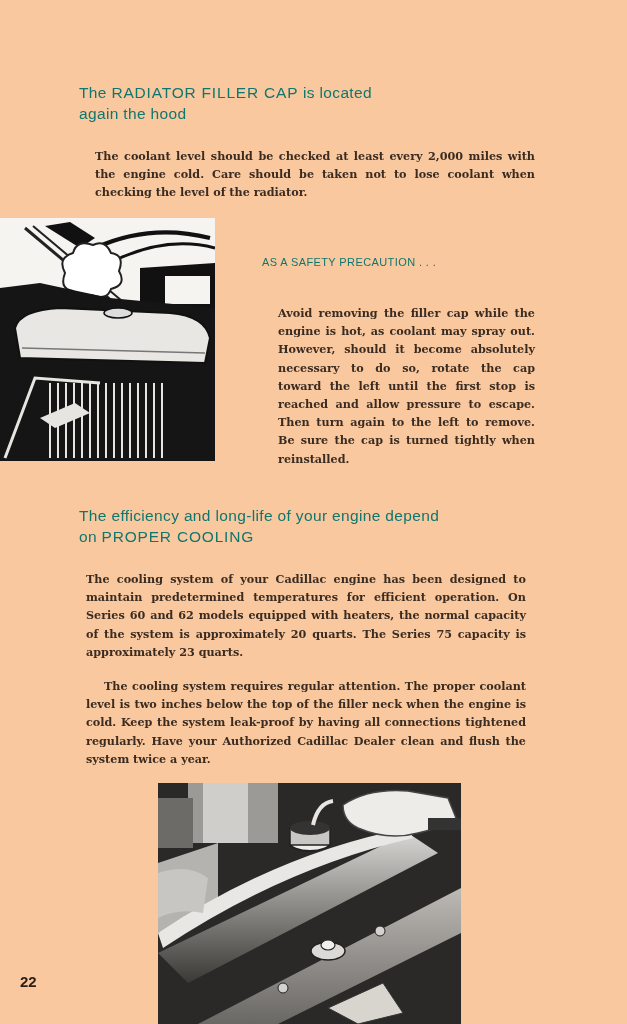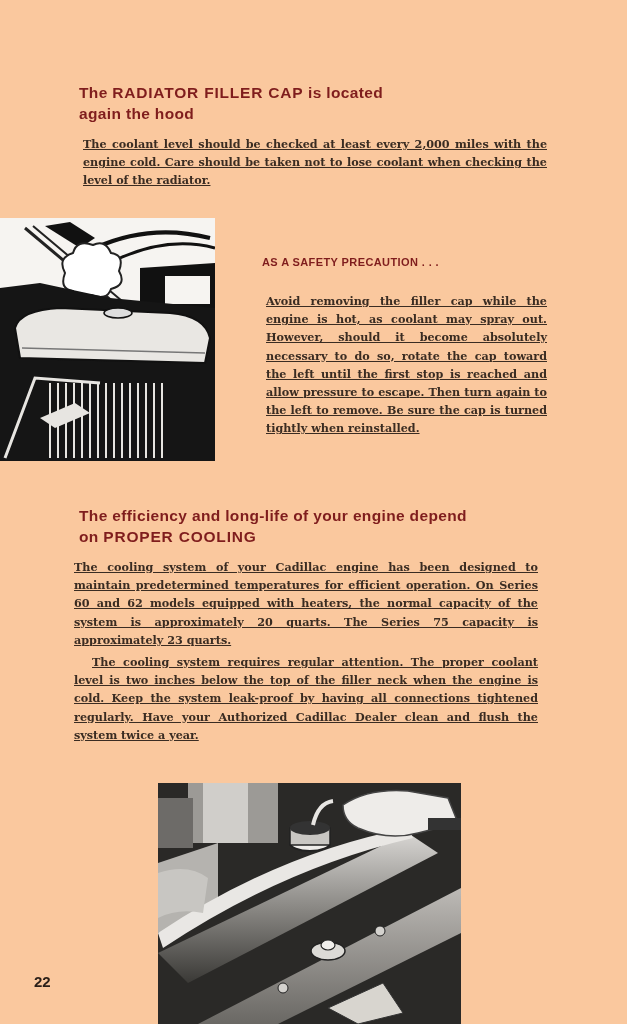--- a/index.html
+++ b/index.html
@@ -6,49 +6,49 @@
   body {
     width:627px; height:1024px; overflow:hidden;
     background:#FAC89E;
     position:relative;
     color:#2a1f18;
   }
   .page { position:absolute; inset:0; }
   .head {
     position:absolute;
     font-family:"Liberation Sans", "DejaVu Sans", sans-serif;
-    font-weight:bold;
+    font-weight:normal;
     font-size:15.5px;
     line-height:21px;
     letter-spacing:0.35px;
-    color:#7f1d1d;
+    color:#0f766e;
     margin:0;
   }
   .head .caps { letter-spacing:0.8px; }
   .body {
     position:absolute;
     font-family:"DejaVu Serif", "Liberation Serif", serif;
     font-weight:bold;
     font-size:11.2px;
     line-height:18.2px;
     text-align:justify;
     color:#3a2c22;
     margin:0;
   }
-  .body p { margin:4px;text-decoration:underline; }
+  .body p { margin:16px; }
   .body p.indent { text-indent:18px; }
   .illus {
     position:absolute;
     background:#f4f2ef;
     overflow:hidden;
   }
   .illus svg { display:block; width:100%; height:100%; }
   .pagenum {
     position:absolute;
-    left:34px; top:973px;
+    left:20px; top:973px;
     font-family:"Liberation Sans", "DejaVu Sans", sans-serif;
     font-weight:bold;
     font-size:15px;
     color:#2a1f18;
   }
 </style>
 </head>
 <body>
 
 <div class="page">

